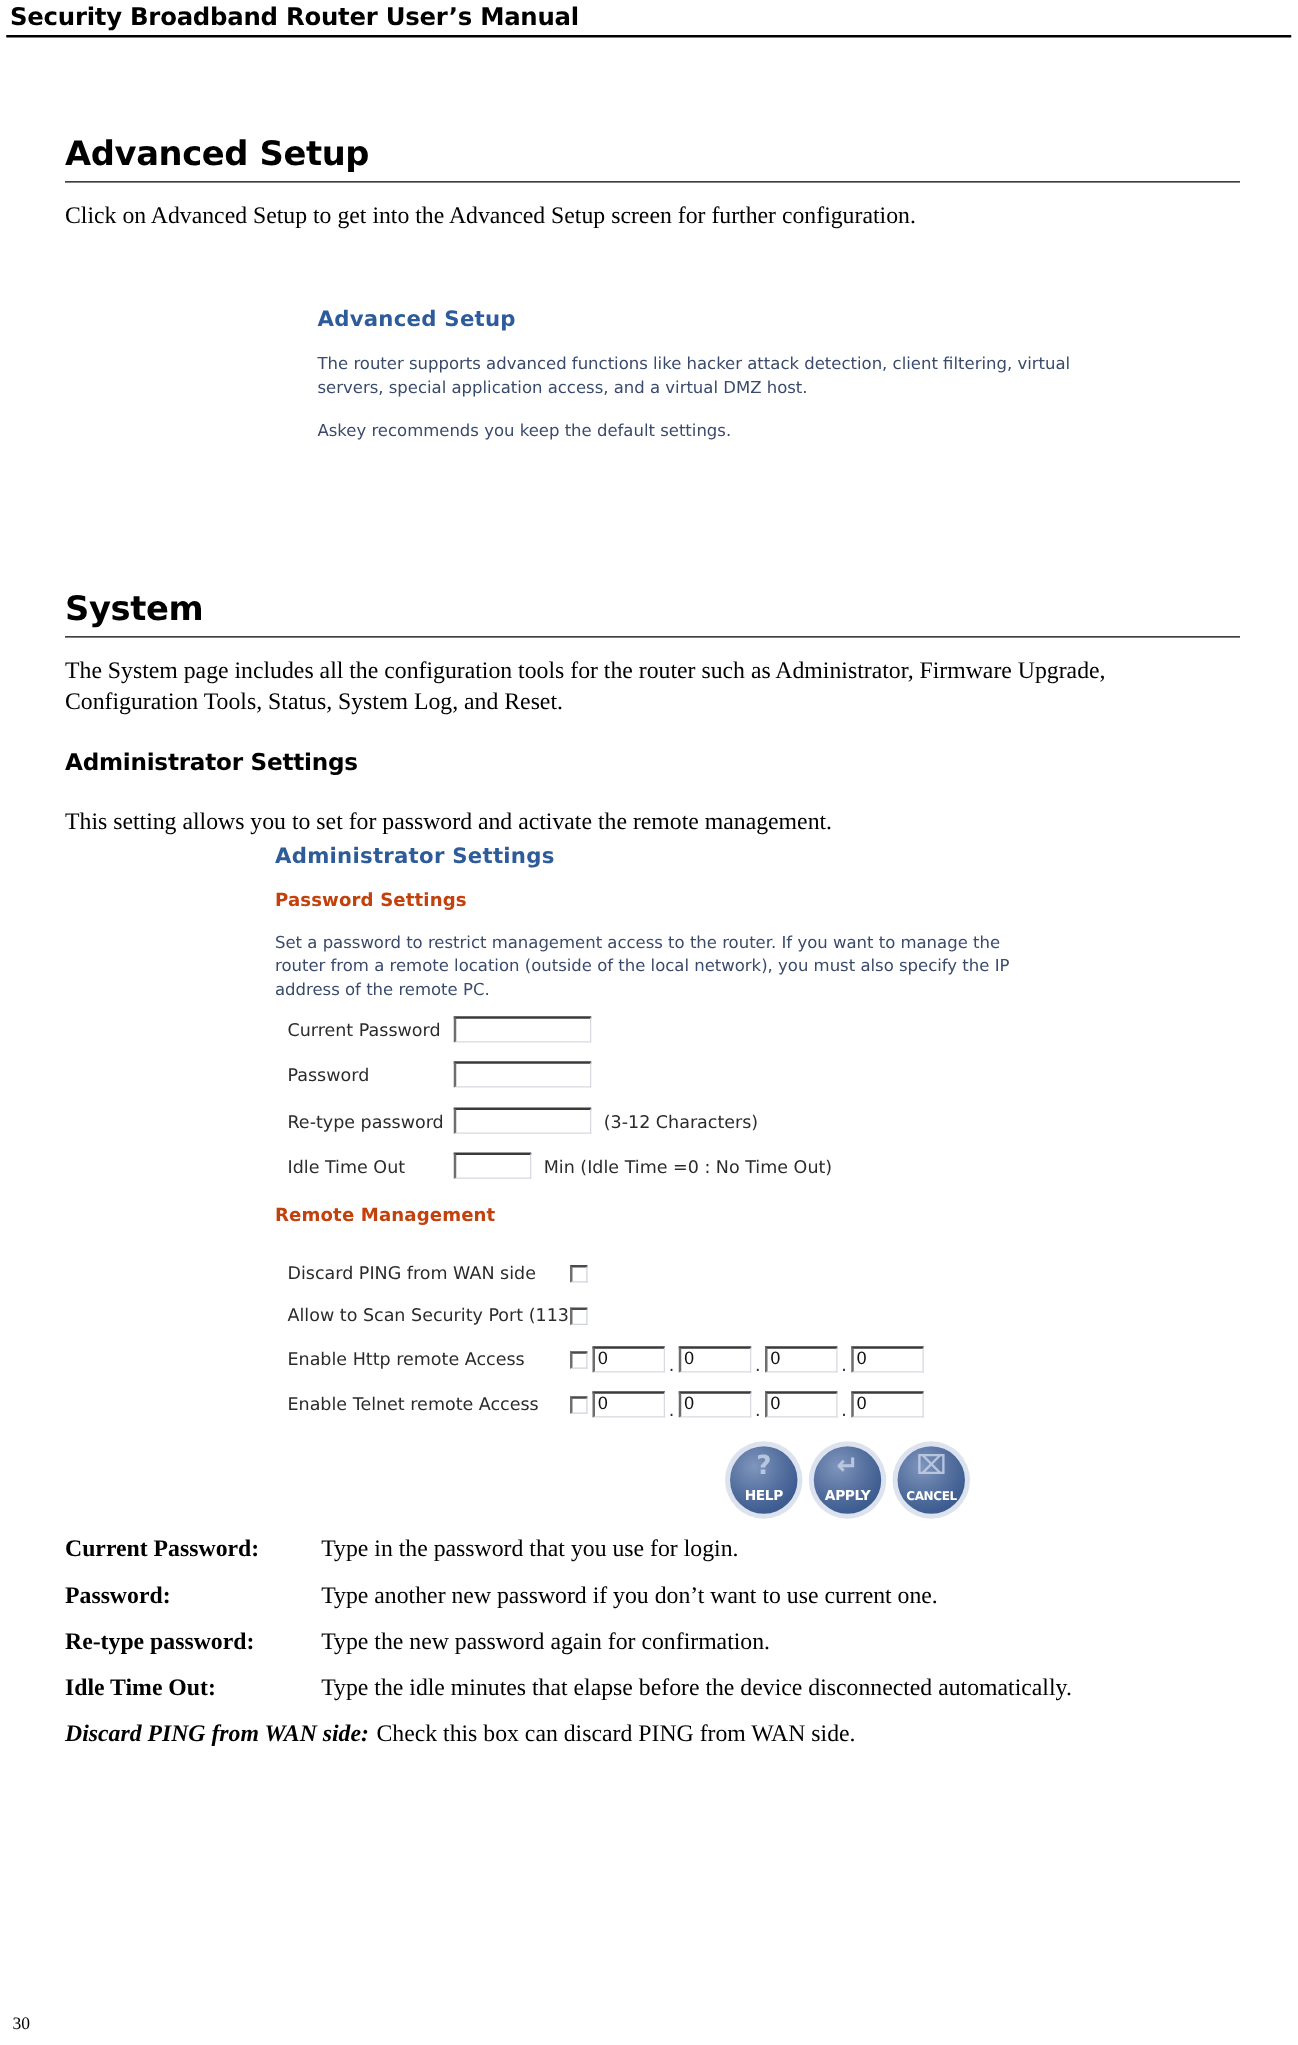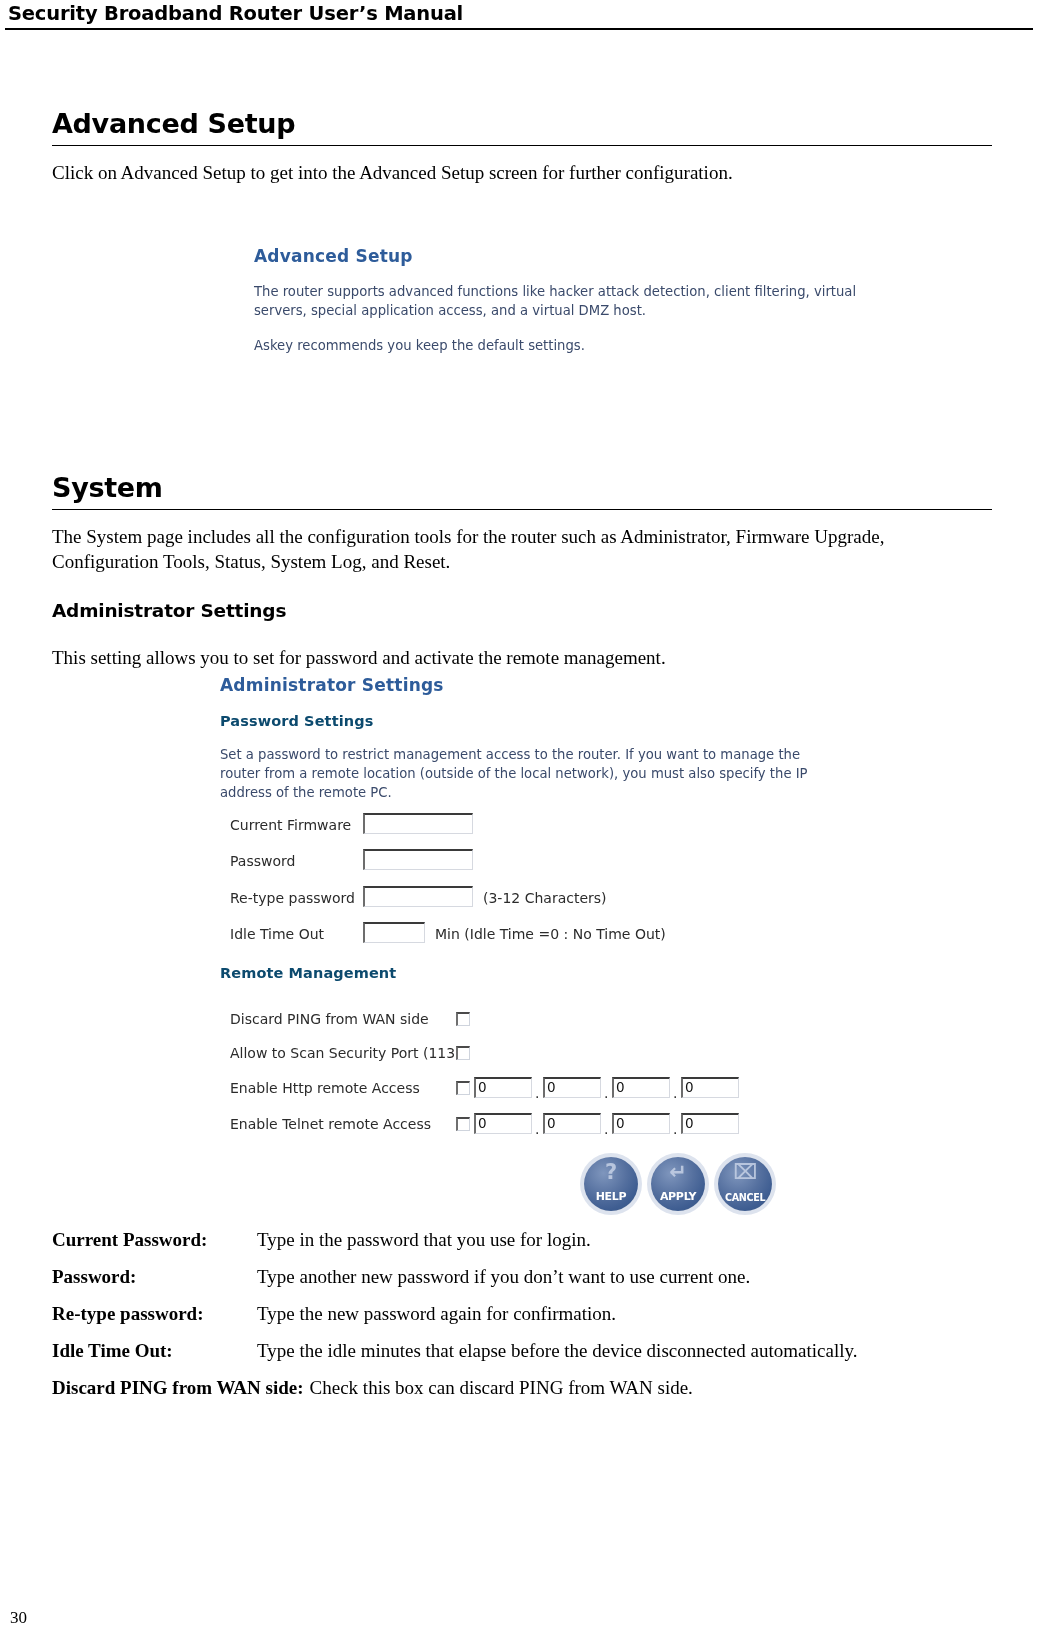--- a/index.html
+++ b/index.html
@@ -96,21 +96,21 @@
   }
   .ws-h1 {
     color: #2E5C9A;
     font-family: "DejaVu Sans", sans-serif;
     font-size: 17px;
     font-weight: bold;
     letter-spacing: 0.2px;
     white-space: nowrap;
   }
   .ws-h2 {
-    color: #0c4a6e;
+    color: #c2410c;
     font-family: "DejaVu Sans", sans-serif;
     font-size: 14.5px;
     font-weight: bold;
     letter-spacing: 0.1px;
     white-space: nowrap;
   }
   .ws-p {
     color: #3A4A6B;
     font-family: "DejaVu Sans", sans-serif;
     font-size: 13.2px;
@@ -209,29 +209,29 @@
     font-size: 19px;
     line-height: 24px;
   }
   .defrow .term {
     font-weight: bold;
     flex: 0 0 auto;
     white-space: nowrap;
   }
   .defrow.tabbed .term { width: 205px; }
   .defrow .desc { flex: 1 1 auto; }
-  .defrow.inline .term { margin-right: 6px; }
+  .defrow.inline .term { margin-right: 6px; font-style: italic; }
 
   
   .page-number {
     position: absolute;
     left: 10px;
     bottom: 8px;
     font-family: "Liberation Serif", serif;
-    font-size: 17px;
+    font-size: 14px;
     color: #000;
   }
 </style>
 </head>
 <body>
 
 <div class="page-header">
   <div class="header-title">Security Broadband Router User’s Manual</div>
 </div>
 <div class="header-rule"></div>
@@ -261,21 +261,21 @@
 
 <div class="abs webshot" style="left:218px; top:675px; width:600px; height:545px;">
 
   <div class="abs ws-h1" style="left:2px; top:0px;">Administrator Settings</div>
 
   <div class="abs ws-h2" style="left:2px; top:38px;">Password Settings</div>
   <div class="abs ws-p" style="left:2px; top:70px; width:592px;">Set a password to restrict management access to the router. If you want to manage the router from a remote location (outside of the local network), you must also specify the IP address of the remote PC.</div>
 
   <div class="abs" style="left:12px; top:138px;">
 
-    <div class="abs ws-label" style="left:0px; top:4px;">Current Firmware</div>
+    <div class="abs ws-label" style="left:0px; top:4px;">Current Password</div>
     <div class="abs ws-input" style="left:133px; top:0px; width:110px; height:21px;"></div>
 
     <div class="abs ws-label" style="left:0px; top:40px;">Password</div>
     <div class="abs ws-input" style="left:133px; top:36px; width:110px; height:21px;"></div>
 
     <div class="abs ws-label" style="left:0px; top:77px;">Re-type password</div>
     <div class="abs ws-input" style="left:133px; top:73px; width:110px; height:21px;"></div>
     <div class="abs ws-note" style="left:253px; top:77px;">(3-12 Characters)</div>
 
     <div class="abs ws-label" style="left:0px; top:113px;">Idle Time Out</div>

